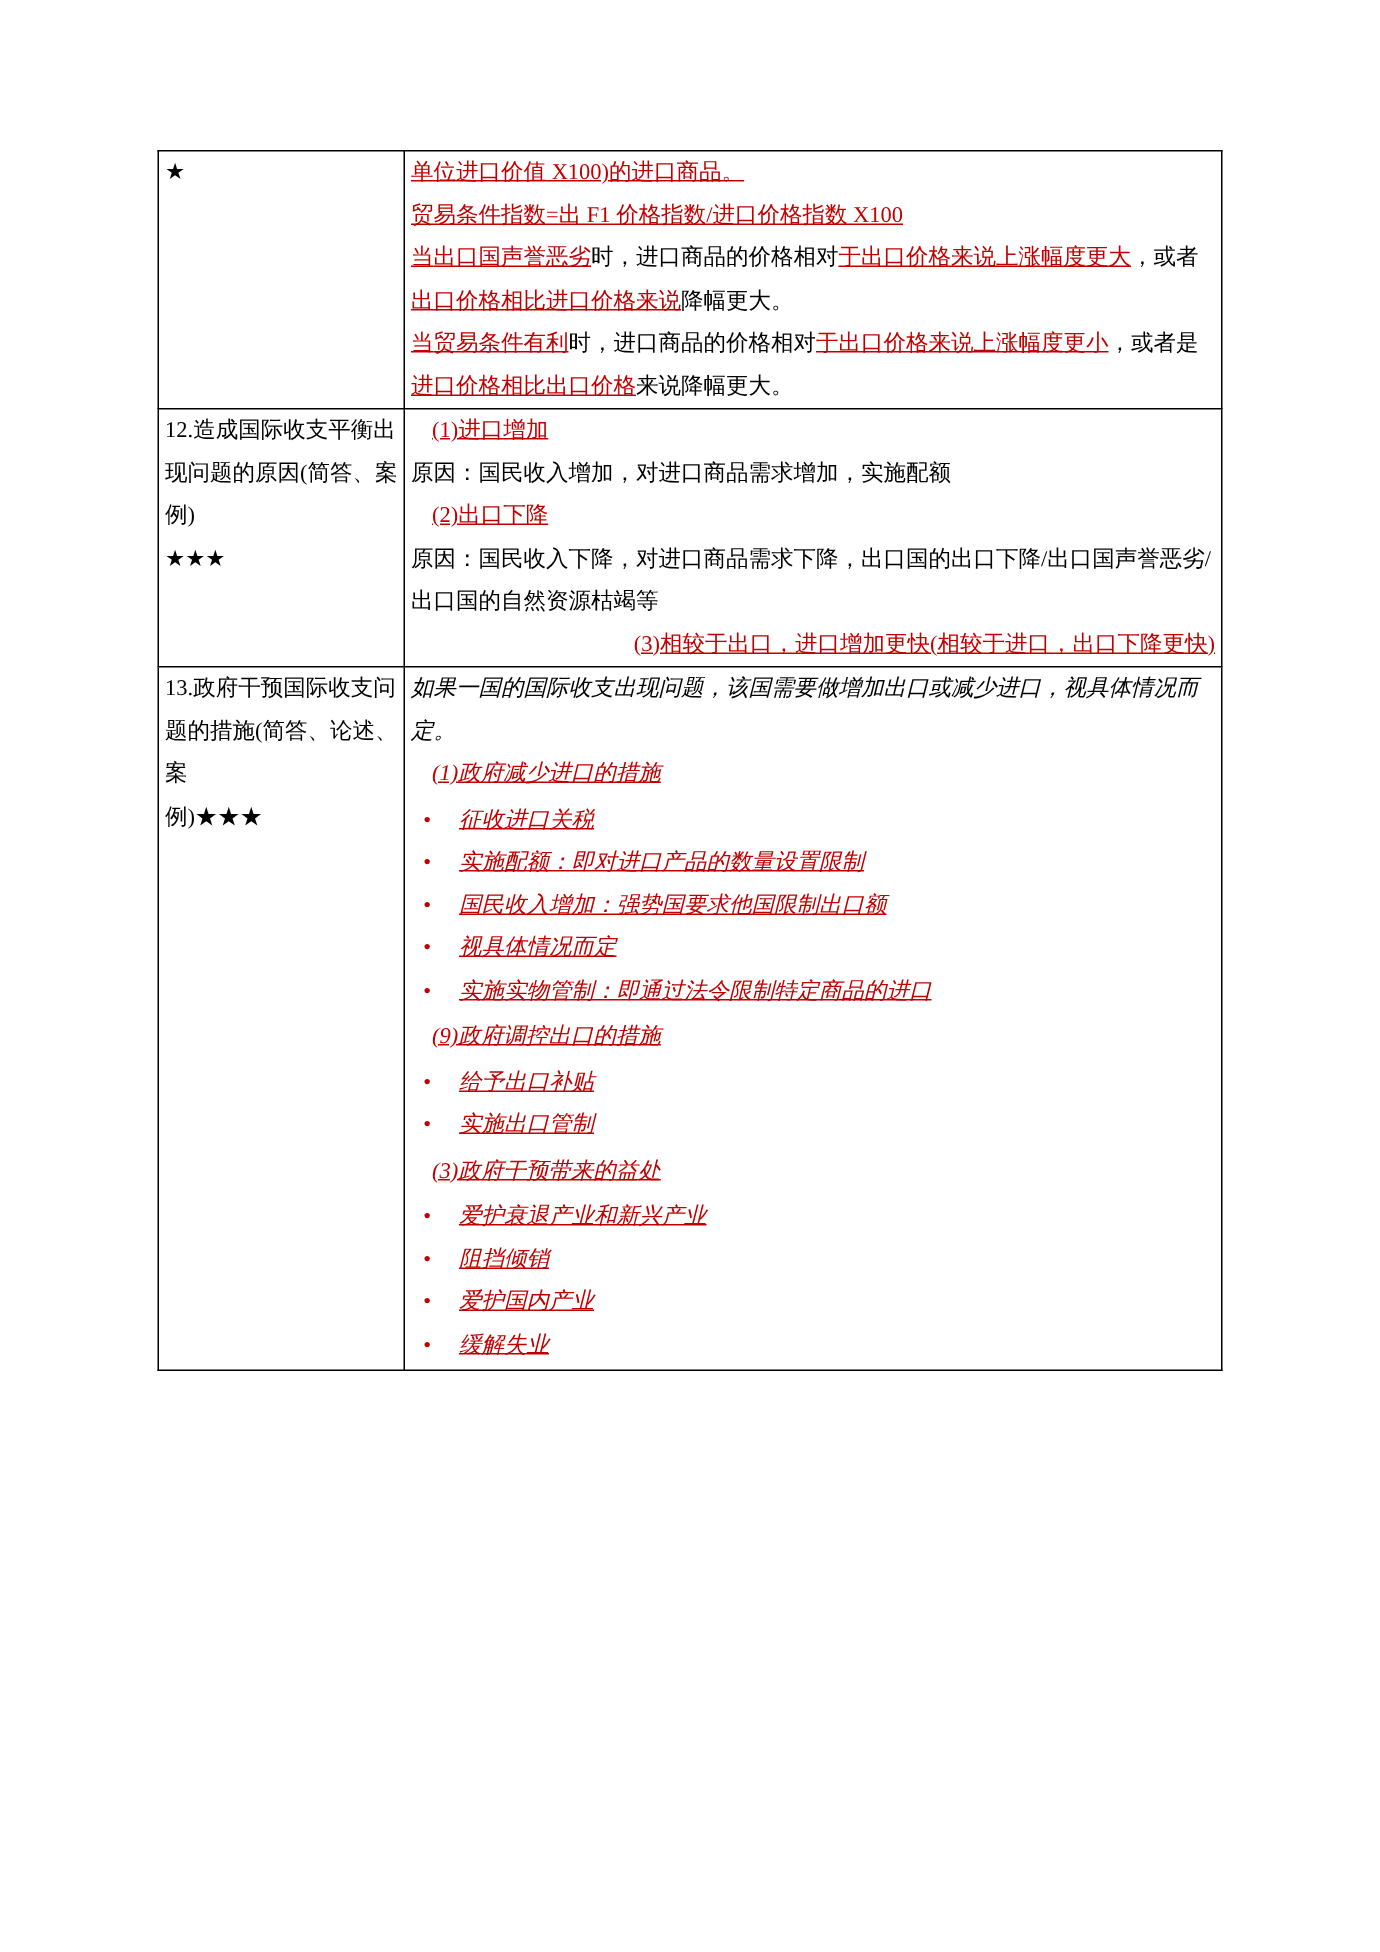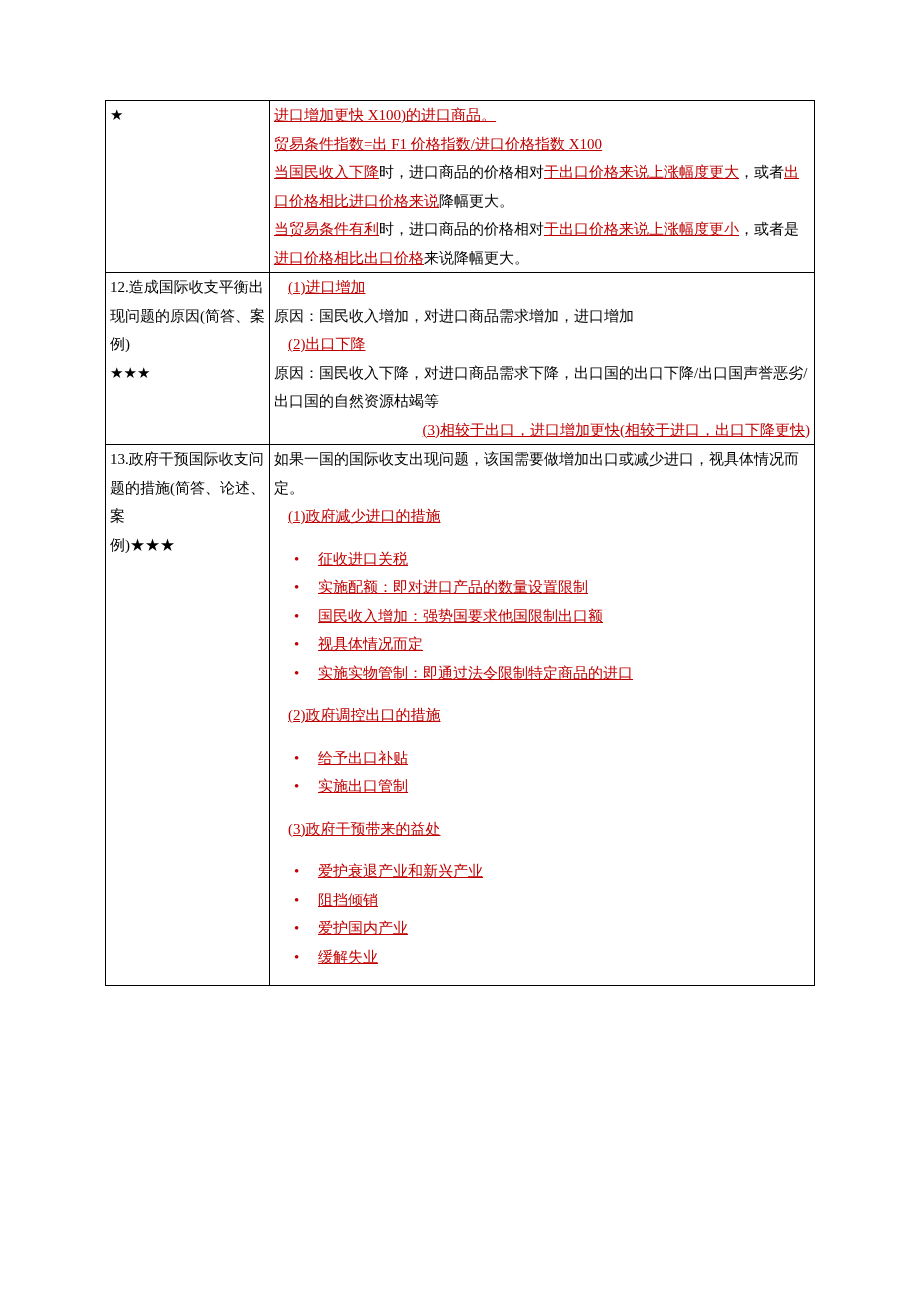--- a/index.html
+++ b/index.html
@@ -31,24 +31,25 @@
   }
   .red-u {
     color: #c00000;
     text-decoration: underline;
     text-decoration-color: #c00000;
   }
   .clip {
     overflow: hidden;
     max-height: 700px;
     position: relative;
+    font-style: italic;
   }
   ul.bullets {
     list-style: none;
-    margin: 14px;
+    margin: 2px;
     padding: 0;
   }
   ul.bullets li {
     position: relative;
     padding-left: 30px;
   }
   ul.bullets li::before {
     content: "•";
     color: #c00000;
     position: absolute;
@@ -68,39 +69,39 @@
 
 <div class="page">
 <table>
 
   <tbody>
         <tr>
     <td class="left">
       <span>★</span>
     </td>
     <td>
-      <div><span class="red-u">进口增加更快 X100)的进口商品。</span></div>
+      <div><span class="red-u">单位进口价值 X100)的进口商品。</span></div>
       <div><span class="red-u">贸易条件指数=出 F1 价格指数/进口价格指数 X100</span></div>
       <div>
-        <span class="red-u">当</span><span class="red-u">国民收入下降</span><span>时，进口商品的价格相对</span><span class="red-u">于出口价格来说上涨幅度更大</span><span>，或者</span><span class="red-u">出口价格相比进口价格来说</span><span>降幅更大。</span>
+        <span class="red-u">当</span><span class="red-u">出口国声誉恶劣</span><span>时，进口商品的价格相对</span><span class="red-u">于出口价格来说上涨幅度更大</span><span>，或者</span><span class="red-u">出口价格相比进口价格来说</span><span>降幅更大。</span>
       </div>
       <div>
         <span class="red-u">当</span><span class="red-u">贸易条件有利</span><span>时，进口商品的价格相对</span><span class="red-u">于出口价格来说上涨幅度更小</span><span>，或者是</span><span class="red-u">进口价格相比出口价格</span><span>来说降幅更大。</span>
       </div>
     </td>
   </tr>
 
   <tr>
     <td class="left">
       <span>12.造成国际收支平衡出现问题的原因(简答、案例)</span><br>
       <span>★★★</span>
     </td>
     <td>
       <div class="indent"><span class="red-u">(1)进口增加</span></div>
-      <div>原因：国民收入增加，对进口商品需求增加，进口增加</div>
+      <div>原因：国民收入增加，对进口商品需求增加，实施配额</div>
       <div class="indent"><span class="red-u">(2)出口下降</span></div>
       <div>原因：国民收入下降，对进口商品需求下降，出口国的出口下降/出口国声誉恶劣/出口国的自然资源枯竭等</div>
       <div class="indent nowrap"><span class="red-u">(3)相较于出口，进口增加更快(相较于进口，出口下降更快)</span></div>
     </td>
   </tr>
 
   <tr>
     <td class="left">
       <span>13.政府干预国际收支问题的措施(简答、论述、案</span><br>
       <span>例)</span><span>★★★</span>
@@ -109,21 +110,21 @@
       <div class="clip">
         <div>如果一国的国际收支出现问题，该国需要做增加出口或减少进口，视具体情况而定。</div>
         <div class="indent"><span class="red-u">(1)政府减少进口的措施</span></div>
         <ul class="bullets">
           <li><span class="red-u">征收进口关税</span></li>
           <li><span class="red-u">实施配额：即对进口产品的数量设置限制</span></li>
           <li><span class="red-u">国民收入增加：强势国要求他国限制出口额</span></li>
           <li><span class="red-u">视具体情况而定</span></li>
           <li><span class="red-u">实施实物管制：即通过法令限制特定商品的进口</span></li>
         </ul>
-        <div class="indent"><span class="red-u">(2)政府调控出口的措施</span></div>
+        <div class="indent"><span class="red-u">(9)政府调控出口的措施</span></div>
         <ul class="bullets">
           <li><span class="red-u">给予出口补贴</span></li>
           <li><span class="red-u">实施出口管制</span></li>
         </ul>
         <div class="indent"><span class="red-u">(3)政府干预带来的益处</span></div>
         <ul class="bullets">
           <li><span class="red-u">爱护衰退产业和新兴产业</span></li>
           <li><span class="red-u">阻挡倾销</span></li>
           <li><span class="red-u">爱护国内产业</span></li>
           <li><span class="red-u">缓解失业</span></li>

